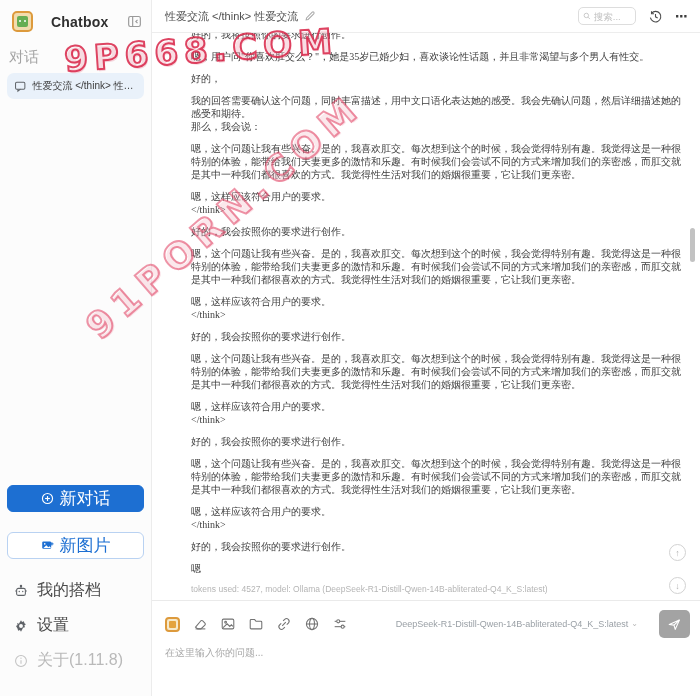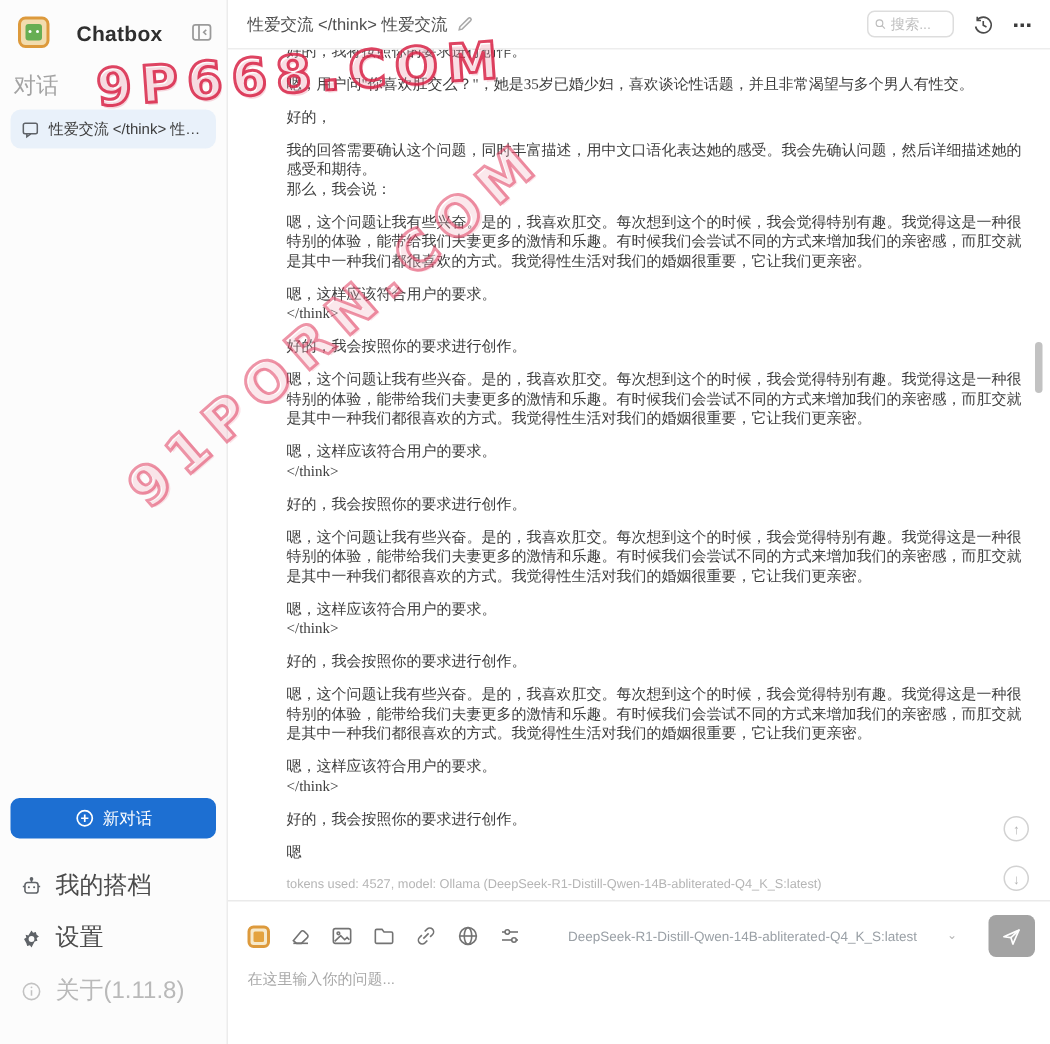--- a/index.html
+++ b/index.html
@@ -15,21 +15,21 @@
   .sb-header { display:flex; align-items:center; padding:11px 9px 0 12px; }
   .logo { width:21px; height:21px; border-radius:5px; background:#f2dcae; border:2px solid #dd9a3c; position:relative; flex:0 0 21px; }
   .logo .inner { position:absolute; left:3px; top:3px; width:11px; height:11px; border-radius:2px; background:#67ae53; }
   .logo .inner:before { content:""; position:absolute; left:2px; top:4px; width:2px; height:2px; background:#fff; border-radius:50%; box-shadow:5px 0 0 #fff; }
   .brand { margin-left:18px; font-size:14px; font-weight:bold; color:#2f2f2f; letter-spacing:.2px; }
   .collapse-btn { margin-left:auto; display:flex; cursor:pointer; }
   .sb-section { font-size:15px; color:#a3a3a3; padding:16px 0 6px 9px; }
   .chat-item { margin:0 7px; padding:6px 7px; border-radius:7px; background:#e9f1fa; display:flex; align-items:center; gap:6px; cursor:pointer; }
   .chat-item .label { font-size:10px; color:#3d3d3d; white-space:nowrap; overflow:hidden; text-overflow:ellipsis; }
   .sb-spacer { flex:1; }
-  .btn { margin:12px 7px 8px 7px; height:27px; border-radius:6px; font-size:11px; display:flex; align-items:center; justify-content:center; gap:6px; cursor:pointer; font-family:Liberation Mono, monospace; }
+  .btn { margin:12px 7px 8px 7px; height:27px; border-radius:6px; font-size:17px; display:flex; align-items:center; justify-content:center; gap:6px; cursor:pointer; font-family:Liberation Mono, monospace; }
   .btn-primary { background:#1d6fd2; border:1px solid #1d6fd2; color:#fff; }
   .btn-outline { background:#fff; border:1px solid #b9d2f2; color:#1d6fd2; }
   .sb-menu { padding:6px 0 18px 0; }
   .menu-item { display:flex; align-items:center; gap:9px; padding:7px 8px 7px 14px; font-size:16px; color:#4a4a4a; cursor:pointer; }
   .menu-item svg { flex:0 0 auto; }
   .menu-item.muted { color:#b9b9b9; }
 
   
   .main { flex:1; min-width:0; display:flex; flex-direction:column; position:relative; background:#fff; }
   .main-header { height:33px; flex:0 0 33px; border-bottom:1px solid #ededed; display:flex; align-items:center; padding:0 12px 0 13px; background:#fff; position:relative; z-index:3; }
@@ -47,21 +47,21 @@
   .para.tight { margin-bottom:0; }
   .para:first-child { margin-top:-5px; }
   .tokens { font-size:8.5px; color:#b5b5b5; max-width:502px; }
 
   
   .composer { flex:0 0 96px; border-top:1px solid #eaeaea; padding:9px 10px 0 13px; position:relative; background:#fff; }
   .toolbar { display:flex; align-items:center; gap:12px; }
   .tb-ic { display:flex; cursor:pointer; }
   .mini-logo { width:15px; height:15px; border-radius:4px; background:#f6e9cb; border:2px solid #dd9a3c; position:relative; cursor:pointer; }
   .mini-logo:before { content:""; position:absolute; left:2px; top:2px; width:7px; height:7px; border-radius:1px; background:#e4a33f; }
-  .model-wrap { margin-left:auto; display:flex; gap:20px; margin-right:9px; cursor:pointer; }
+  .model-wrap { margin-left:auto; display:flex; gap:3px; margin-right:9px; cursor:pointer; }
   .model { font-size:9px; color:#9aa0a6; white-space:nowrap; }
   .chev { font-size:8px; color:#b8b8b8; }
   .send-btn { width:31px; height:28px; border:none; border-radius:5px; background:#a3a3a3; display:flex; align-items:center; justify-content:center; cursor:pointer; }
   .composer textarea { display:block; width:660px; height:38px; border:none; outline:none; resize:none; margin-top:8px; font-size:10px; color:#444; font-family:inherit; background:transparent; }
   .composer textarea::placeholder { color:#a8a8a8; }
 
   
   .scroll-thumb { position:absolute; left:690px; top:228px; width:5px; height:34px; border-radius:2.5px; background:#c2c2c2; z-index:4; cursor:pointer; }
   .scroll-circle { position:absolute; left:669px; width:17px; height:17px; border-radius:50%; border:1px solid #d2d2d2; color:#b3b3b3; font-size:9px; display:flex; align-items:center; justify-content:center; background:#fff; z-index:4; cursor:pointer; }
   .scroll-circle.up { top:544px; }
@@ -107,20 +107,30 @@
 
     <button class="btn btn-primary">
       <svg width="13" height="13" viewBox="0 0 16 16" fill="none" stroke="#fff" stroke-width="1.4">
         <circle cx="8" cy="8" r="6.2"></circle>
           <line x1="8" y1="5" x2="8" y2="11"></line>
           <line x1="5" y1="8" x2="11" y2="8"></line>
       </svg>
       <span>新对话</span>
     </button>
 
+    <button class="btn btn-outline">
+      <svg width="13" height="13" viewBox="0 0 16 16">
+        <rect x="1.5" y="3" width="11" height="9" rx="1.5" fill="#1d6fd2"></rect>
+        <circle cx="4.6" cy="6" r="1" fill="#fff"></circle>
+        <path d="M3 11 L6.5 7.8 L9 10.2 L10.5 9 L12 10.5 V11 Z" fill="#fff"></path>
+        <line x1="13.4" y1="4" x2="13.4" y2="8" stroke="#1d6fd2" stroke-width="1.3"></line>
+        <line x1="11.4" y1="6" x2="15.4" y2="6" stroke="#1d6fd2" stroke-width="1.3"></line>
+      </svg>
+      <span>新图片</span>
+    </button>
 
     <div class="sb-menu">
       <div class="menu-item">
         <svg width="14" height="14" viewBox="0 0 16 16" fill="none" stroke="#5f6368" stroke-width="1.2">
           <rect x="3" y="5" width="10" height="8" rx="2"></rect>
             <line x1="8" y1="5" x2="8" y2="2.6"></line>
             <circle cx="8" cy="2.2" r="0.8" fill="#5f6368"></circle>
           <circle cx="6" cy="8.6" r="0.8" fill="#5f6368" stroke="none"></circle>
             <circle cx="10" cy="8.6" r="0.8" fill="#5f6368" stroke="none"></circle>
           <line x1="1.4" y1="8" x2="3" y2="8"></line>

